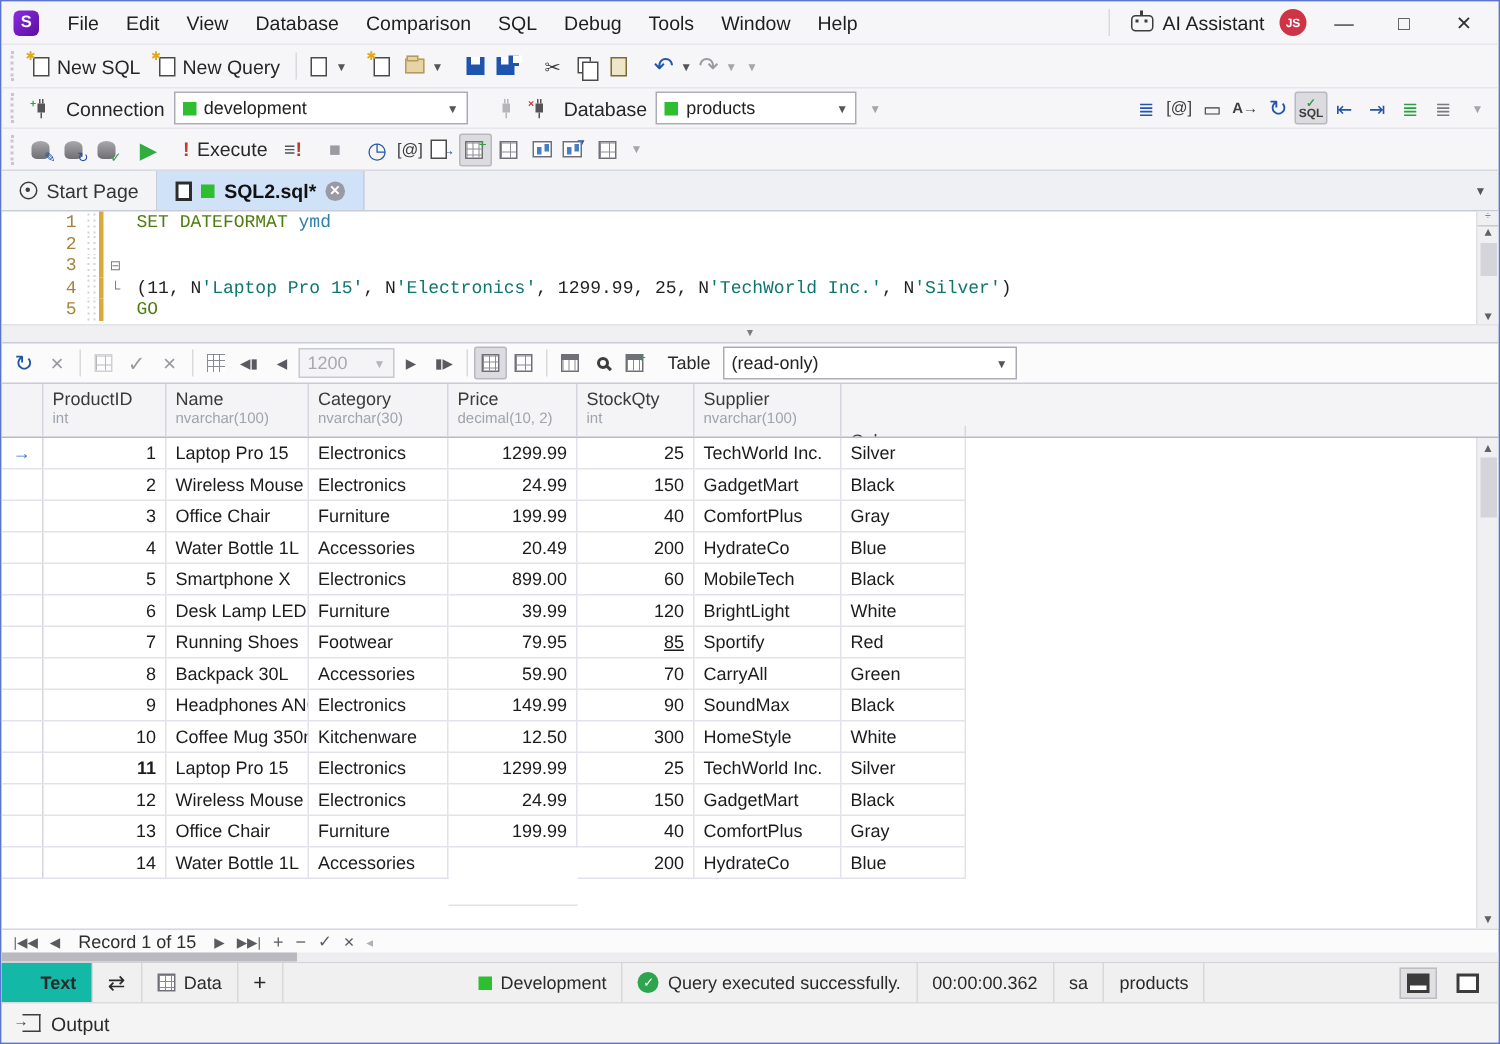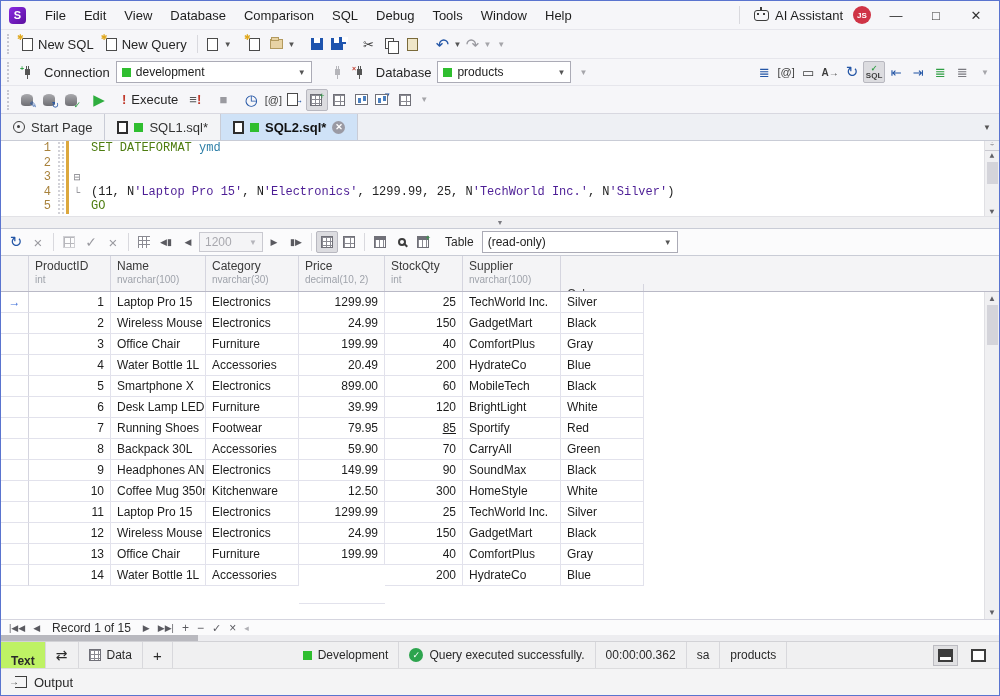--- a/index.html
+++ b/index.html
@@ -74,21 +74,21 @@
   .tabrow .endchev { margin-left:auto; margin-bottom:8px; padding-right:8px; }
 
   
   .editor { height:76px; background:#fff; display:flex; flex-direction:column; position:relative; border-top:1px solid #c9ccd6; flex:0 0 auto; font-family:"Liberation Mono","DejaVu Sans Mono",monospace; font-size:12px; }
   .ed-line { display:flex; height:14.6px; line-height:14.6px; white-space:pre; }
   .ed-sel { width:20px; flex:0 0 auto; }
   .ed-num { width:36px; flex:0 0 auto; text-align:right; color:#a8823c; padding-right:6px; }
   .ed-dots { width:12px; flex:0 0 auto; background-image:radial-gradient(#d2d2d8 1px,transparent 1px); background-size:4px 4px; border-right:3px solid #dca83e; }
   .ed-fold { width:16px; flex:0 0 auto; text-align:center; color:#7a7a80; font-size:9px; line-height:14.6px; font-family:"Liberation Sans",sans-serif; }
   .ed-code { padding-left:6px; color:#1f1f1f; }
-  .kw { color:#4d7c0f; } .pl { color:#1f1f1f; } .str { color:#4c1d95; } .obj { color:#2e7fa8; }
+  .kw { color:#4d7c0f; } .pl { color:#1f1f1f; } .str { color:#0f766e; } .obj { color:#2e7fa8; }
   .ed-vscroll { position:absolute; right:0; top:0; bottom:0; width:15px; background:#f0f0f2; border-left:1px solid #e0e0e4; display:flex; flex-direction:column; align-items:center; font-size:8px; color:#606066; }
   .ed-vscroll .splitter { height:10px; border-bottom:1px solid #c9c9d0; width:100%; text-align:center; line-height:9px; font-size:7px; }
   .ed-vscroll .thumb { width:11px; height:22px; background:#d4d4da; margin:2px 0; }
   .ed-hscroll { height:12px; background:#f0f0f2; border-top:1px solid #e2e2e6; display:flex; align-items:center; justify-content:center; font-size:8px; color:#606066; flex:0 0 auto; }
 
   
   .rtoolbar { height:28px; background:#fbfbfc; border-top:1px solid #c9ccd6; border-bottom:1px solid #c9ccd6; display:flex; align-items:center; padding:0 4px; flex:0 0 auto; font-size:12px; }
   .pagesize { width:64px; height:20px; border:1px solid #c9c9d0; background:#f4f4f6; color:#a8a8ae; display:flex; align-items:center; padding:0 5px; gap:4px; }
   .pagesize .cchev { margin-left:auto; font-size:8px; color:#b5b5bb; }
   .tablecombo { width:196px; height:22px; }
@@ -114,21 +114,21 @@
   
   .recnav { height:22px; background:#fbfbfc; border-top:1px solid #d5d5df; position:relative; display:flex; align-items:flex-start; padding:1px 4px 0 4px; font-size:11px; color:#4a4a4a; flex:0 0 auto; }
   .recnav .nbtn { padding:0 4px; font-size:9px; color:#5a5a60; line-height:14px; }
   .recnav .lbl { font-size:12px; color:#2e2e2e; padding:0 8px; line-height:14px; }
   .rec-hscroll { position:absolute; left:0; right:0; bottom:0; height:6px; background:#ededf0; }
   .rec-hscroll .thumb { width:197px; height:6px; background:#b9b9bf; }
 
   
   .doctabs { height:27px; background:#f0f0f1; border-top:1px solid #d2d2d6; display:flex; align-items:stretch; font-size:12px; color:#2a2a2a; flex:0 0 auto; }
   .dtab { display:flex; align-items:center; gap:6px; padding:0 10px; border-right:1px solid #d8d8dc; }
-  .dtab.active { background:#bef264; font-weight:bold;flex-direction:column; }
+  .dtab.active { background:#14b8a6; font-weight:bold; }
   .dstat { display:flex; align-items:center; gap:6px; padding:0 10px; border-right:1px solid #d8d8dc; }
   .doctabs .spacer { flex:1; }
   .doctabs .layicons { display:flex; align-items:center; gap:8px; padding:0 8px; }
   .laybtn { width:25px; height:21px; display:inline-flex; align-items:center; justify-content:center; }
   .laybtn.sel { background:#e0e0e2; border:1px solid #bcbcc2; }
 
   .outputbar { height:27px; background:#f4f4f5; border-top:1px solid #dcdcde; display:flex; align-items:center; gap:7px; padding:0 14px; font-size:13px; color:#2a2a2a; flex:0 0 auto; }
   .statusbar { height:29px; background:#f1f1f2; border-top:1px solid #dcdcde; display:flex; align-items:center; padding:0 10px; font-size:13px; color:#333; flex:0 0 auto; position:relative; }
   .statusbar .pos { position:absolute; right:100px; display:flex; gap:22px; }
   .statusbar .gripdots { position:absolute; right:3px; bottom:3px; width:10px; height:10px;
@@ -329,25 +329,20 @@
         <span class="cardsico"></span>
       </span>
     <span class="chev gray" style="margin-left:4px">▼</span>
   </div>
 
   <div class="tabrow">
     <span class="tab">
       <span class="circleico"></span>
       <span>Start Page</span>
     </span>
-    <span class="tab">
-      <span class="sqldoc"></span>
-      <span class="greensq"></span>
-      <span>SQL1.sql*</span>
-    </span>
     <span class="tab active">
       <span class="sqldoc"></span>
       <span class="greensq"></span>
       <span>SQL2.sql*</span>
       <span class="closex">✕</span>
     </span>
     <span class="endchev chev">▼</span>
   </div>
 
   <div class="editor">
@@ -548,21 +543,21 @@
           <div class="g-cell num" style="width: 82px;">10</div>
           <div class="g-cell" style="width: 95px;">Coffee Mug 350ml</div>
           <div class="g-cell" style="width: 93px;">Kitchenware</div>
           <div class="g-cell num" style="width: 86px;">12.50</div>
           <div class="g-cell num" style="width: 78px;">300</div>
           <div class="g-cell" style="width: 98px;">HomeStyle</div>
           <div class="g-cell" style="width: 83px;">White</div>
         </div>
         <div class="g-row">
           <div class="g-sel"></div>
-          <div class="g-cell num" style="width: 82px;">11</div>
+          <div class="g-cell num" style="width: 82px; font-weight: bold;">11</div>
           <div class="g-cell" style="width: 95px;">Laptop Pro 15</div>
           <div class="g-cell" style="width: 93px;">Electronics</div>
           <div class="g-cell num" style="width: 86px;">1299.99</div>
           <div class="g-cell num" style="width: 78px;">25</div>
           <div class="g-cell" style="width: 98px;">TechWorld Inc.</div>
           <div class="g-cell" style="width: 83px;">Silver</div>
         </div>
         <div class="g-row">
           <div class="g-sel"></div>
           <div class="g-cell num" style="width: 82px;">12</div>

